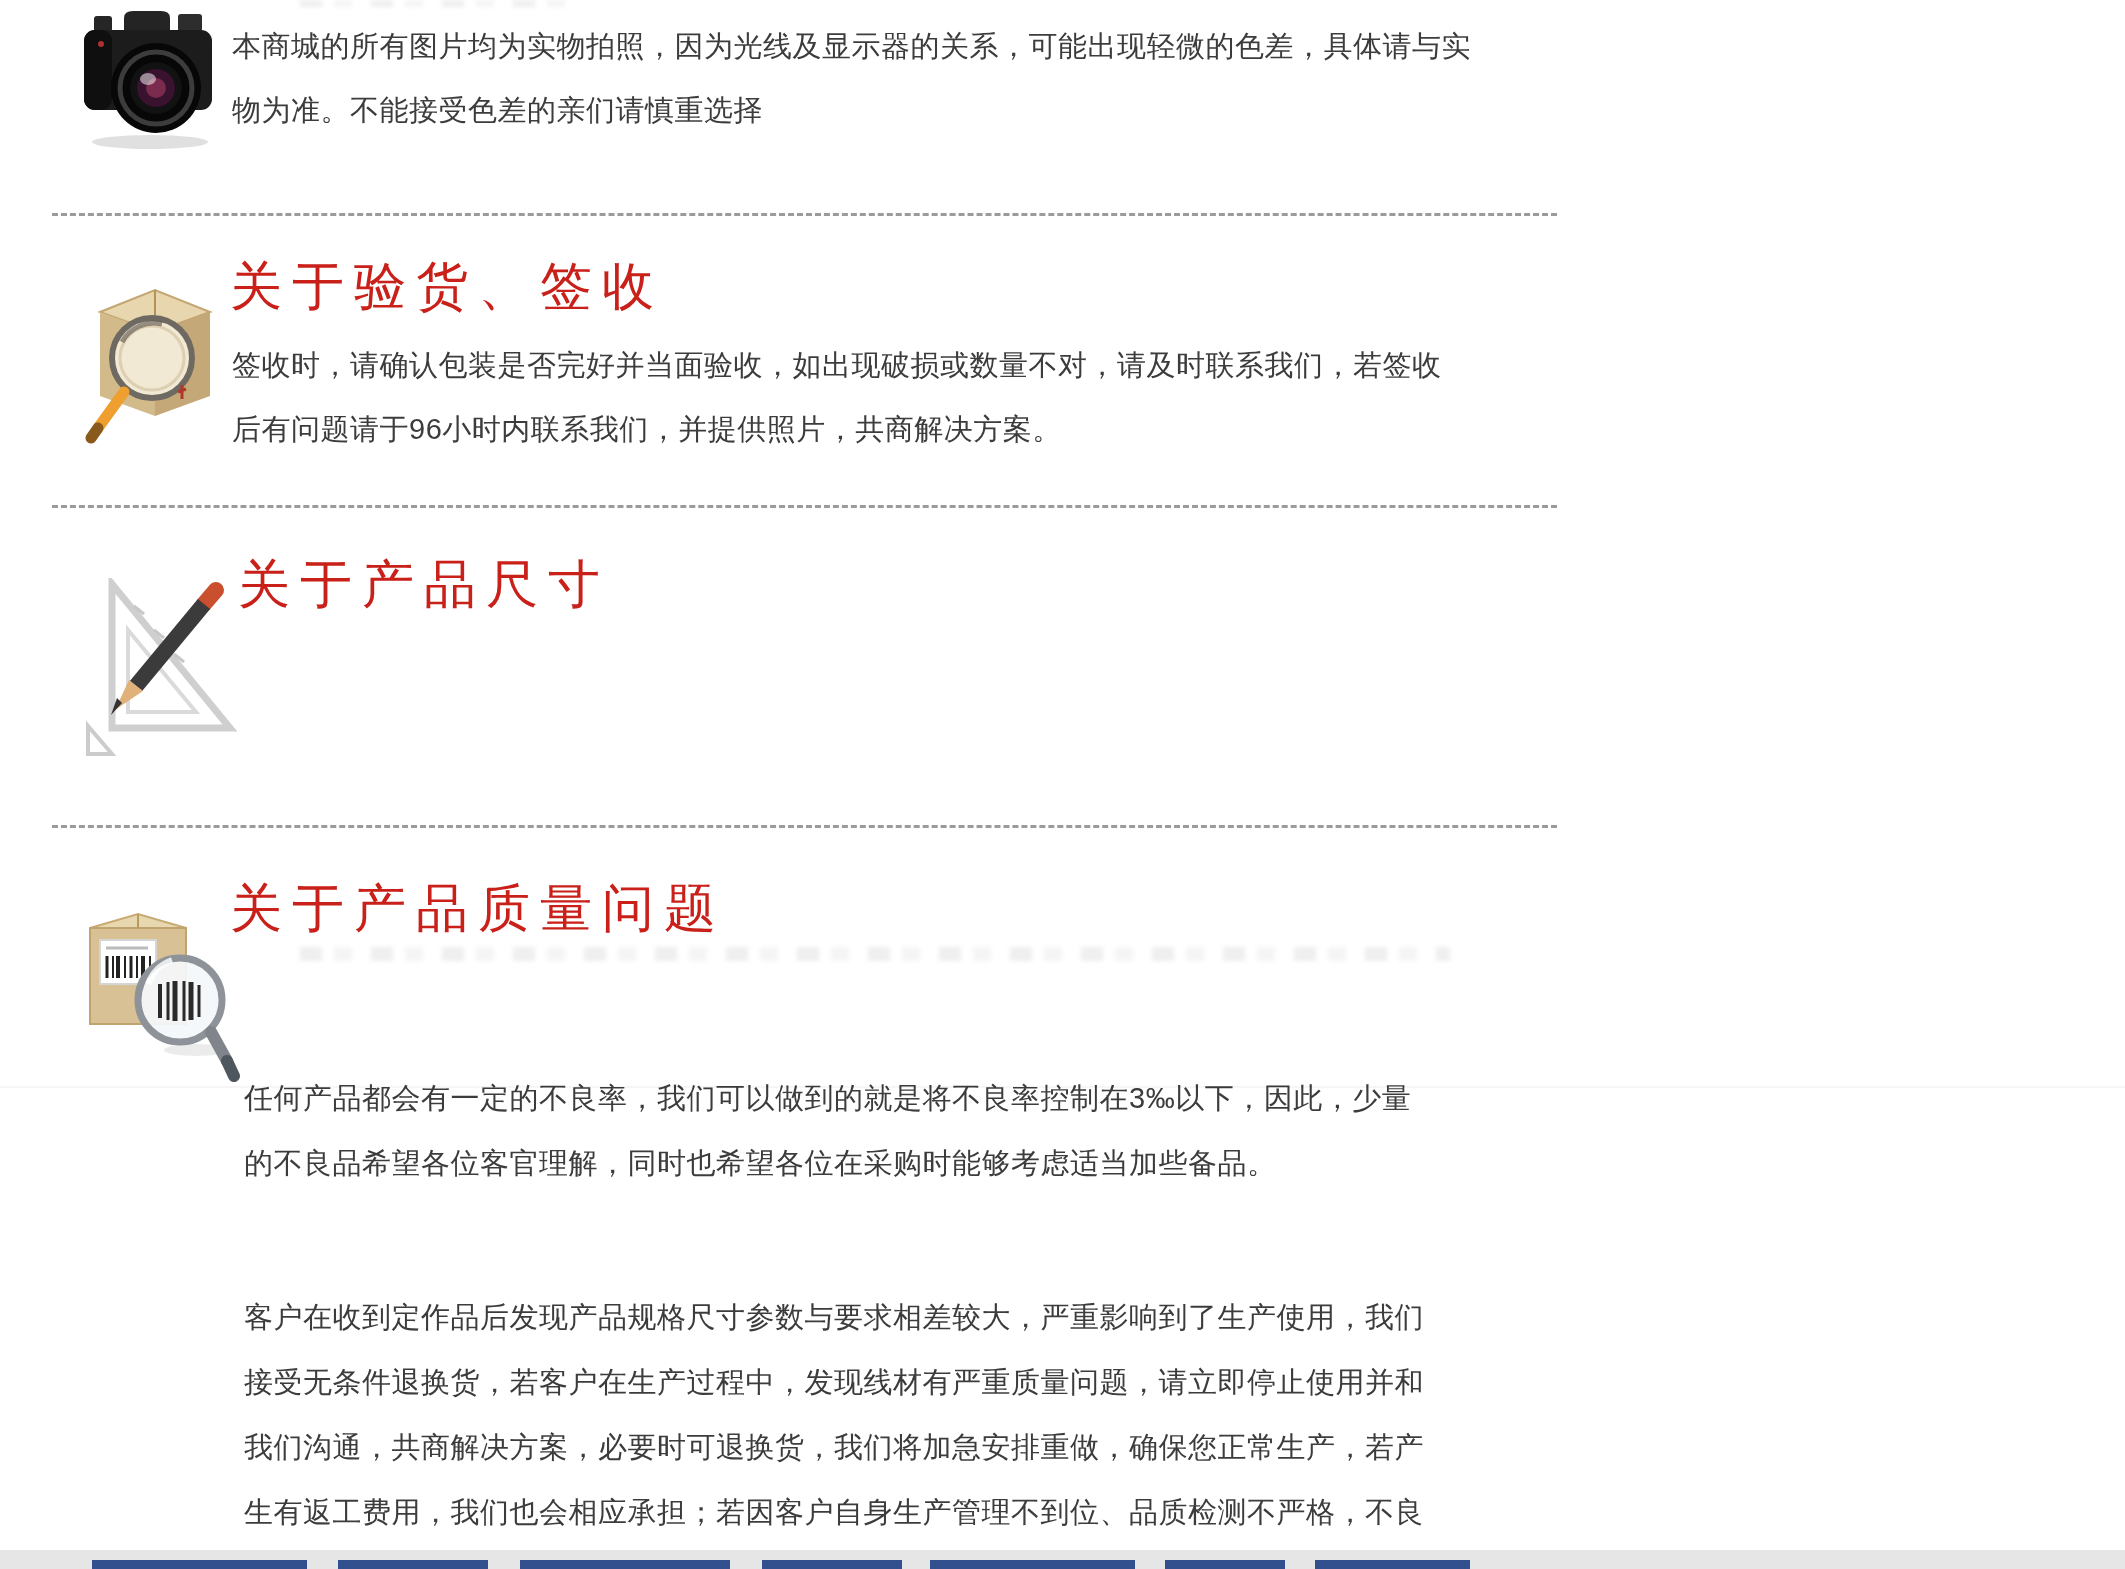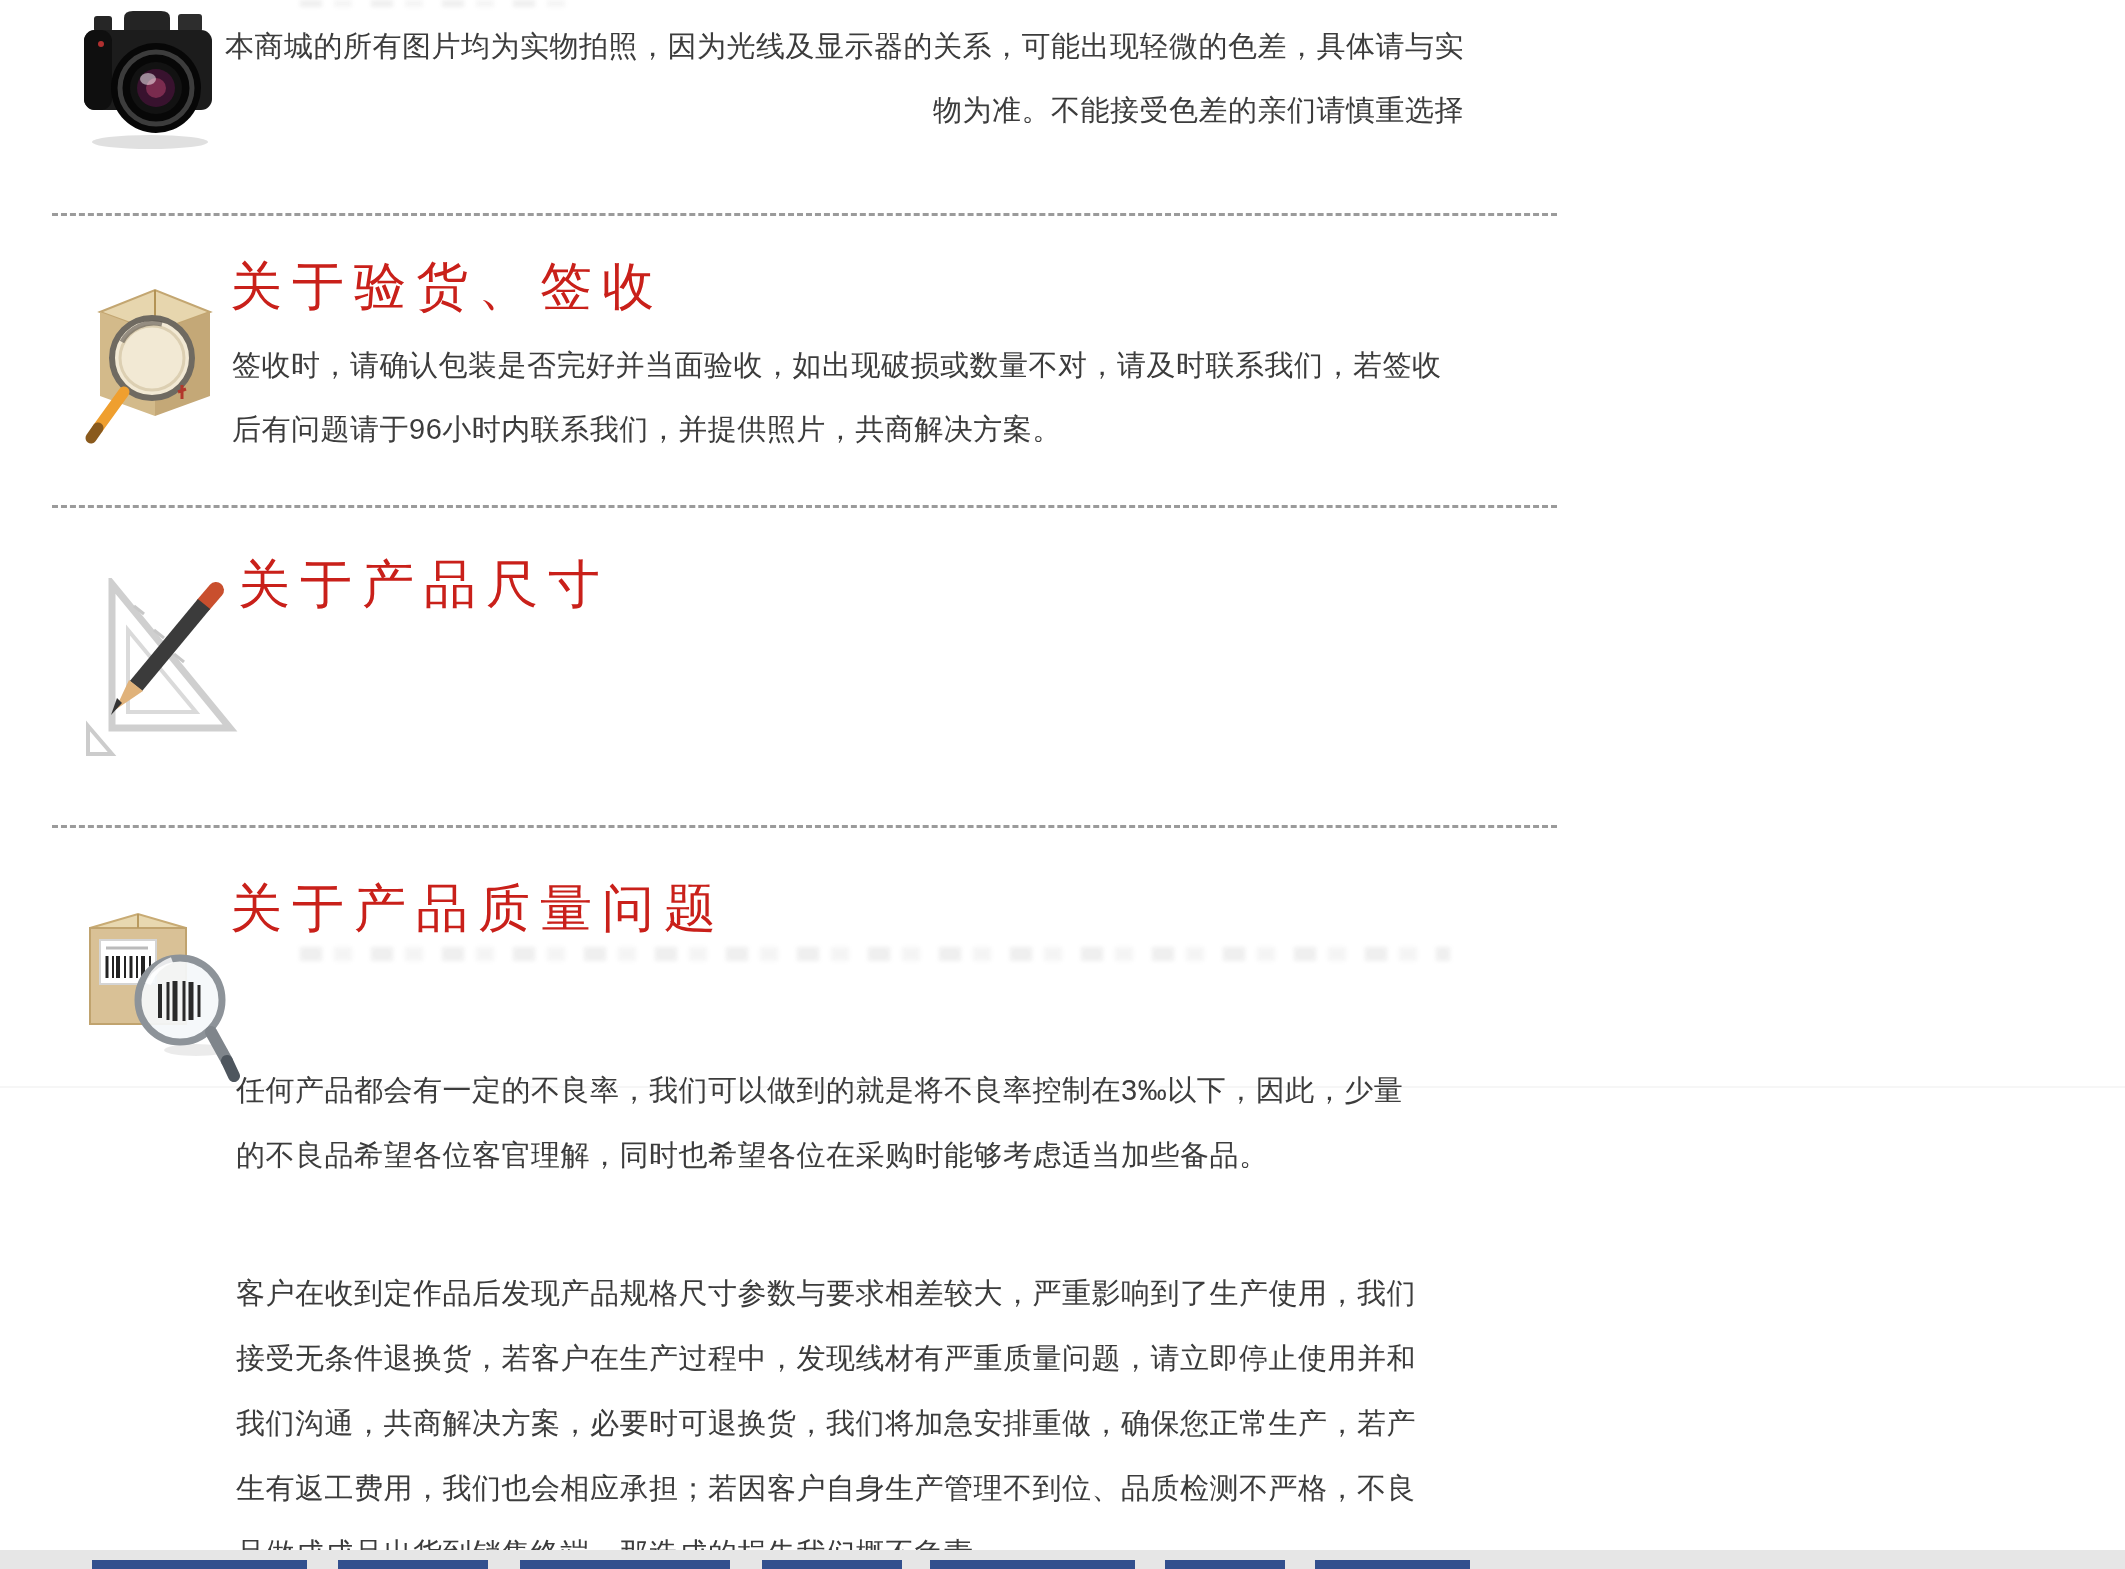--- a/index.html
+++ b/index.html
@@ -16,21 +16,21 @@
   .abs { position:absolute; }
 
   
   .body-text {
     white-space:pre-line;
     font-size:29px;
     line-height:64px;
     color:#3c3c3c;
     letter-spacing:0.5px;
   }
-  .body-text p { margin:4px; }
+  .body-text p { margin:12px; }
 
   
   .section-heading {
     font-size:52px;
     font-weight:normal;
     color:#c9201a;
     letter-spacing:10px;
     line-height:1.1;
     white-space:nowrap;
   }
@@ -93,21 +93,21 @@
       <circle cx="88" cy="88" r="45" fill="#070707"></circle>
       <circle cx="88" cy="88" r="36" fill="none" stroke="#3c3c3c" stroke-width="5"></circle>
       <circle cx="88" cy="88" r="26" fill="#121212"></circle>
       <circle cx="88" cy="88" r="19" fill="#38122e"></circle>
       <circle cx="88" cy="88" r="10" fill="#7a2b4e"></circle>
       <ellipse cx="80" cy="79" rx="8" ry="6" fill="#ffffff" opacity="0.5"></ellipse>
       <circle cx="33" cy="44" r="3" fill="#b03030"></circle>
     </svg>
   </span>
 
-  <div class="abs body-text" style="left:225px; top:14px;text-align:right;">本商城的所有图片均为实物拍照，因为光线及显示器的关系，可能出现轻微的色差，具体请与实
+  <div class="abs body-text" style="left:232px; top:14px;">本商城的所有图片均为实物拍照，因为光线及显示器的关系，可能出现轻微的色差，具体请与实
 物为准。不能接受色差的亲们请慎重选择</div>
 
   <div class="abs dashed-divider" style="top:213px;"></div>
 
   <span class="abs icon-wrap" style="left:80px; top:266px; width:150px; height:182px;">
     <svg width="150" height="182" viewBox="0 0 150 182">
       <polygon points="20,46 75,24 130,46 75,66" fill="#e7d6ae" stroke="#c3a671" stroke-width="2"></polygon>
       <polygon points="20,46 20,130 75,150 75,66" fill="#d3ba8a"></polygon>
       <polygon points="75,66 130,46 130,130 75,150" fill="#c4a877"></polygon>
       <line x1="75" y1="24" x2="75" y2="66" stroke="#b39355" stroke-width="2"></line>

